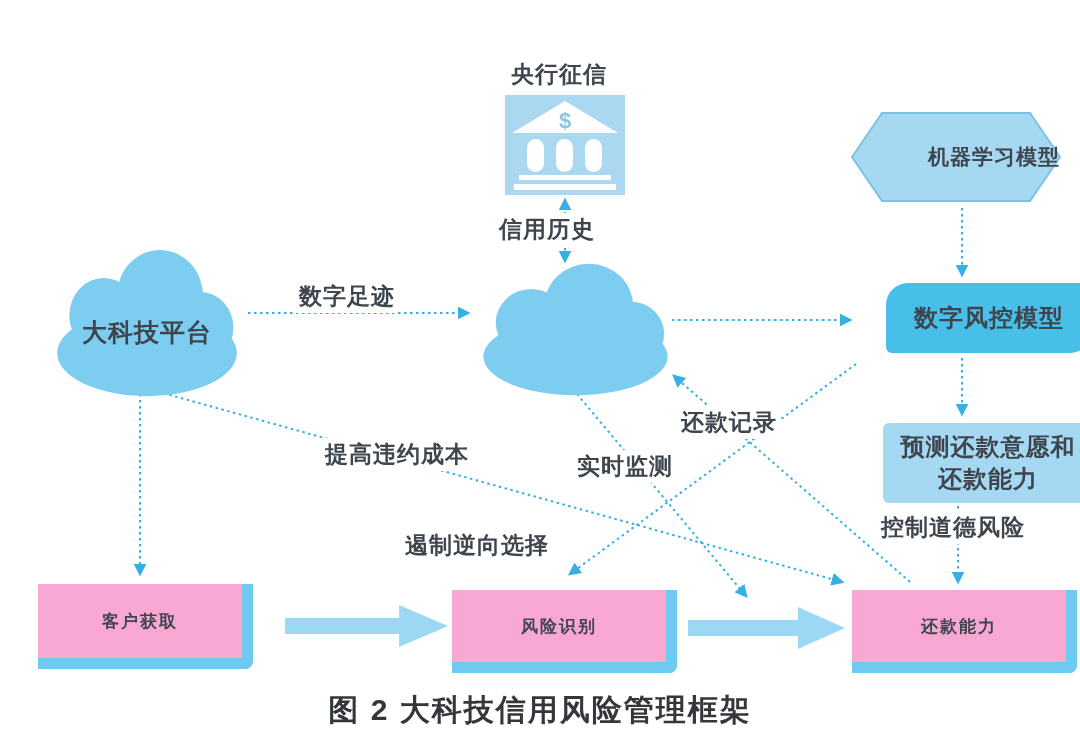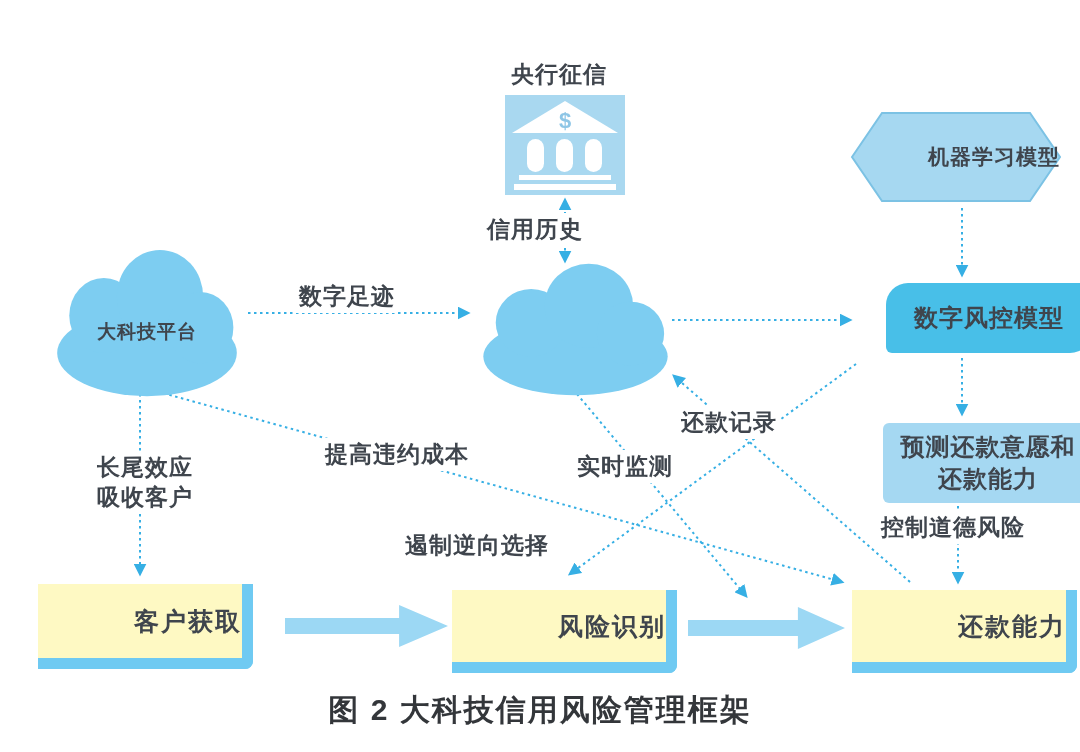--- a/index.html
+++ b/index.html
@@ -7,21 +7,21 @@
     position:relative;width:1080px;height:752px;background:#ffffff;
     font-family:"Liberation Sans", sans-serif;color:#3F454D;overflow:hidden;padding-left:47px;
   }
   .abs{position:absolute;}
   
   #connectors{position:absolute;left:0;top:0;width:1080px;height:752px;z-index:1;}
   
   .cloud-svg{position:absolute;z-index:2;}
   .cloud-label{
     position:absolute;z-index:3;display:flex;align-items:center;justify-content:center;
-    font-size:19px;font-weight:600;color:#3F454D;letter-spacing:1px;
+    font-size:25px;font-weight:600;color:#3F454D;letter-spacing:1px;
   }
   
   .bank{
     position:absolute;left:505px;top:95px;width:120px;height:100px;
     background:#A9D8F0;z-index:2;
   }
   
   .hex-wrap{position:absolute;left:850px;top:110px;width:212px;height:94px;z-index:2;}
   .hex-label{
     position:absolute;left:888px;top:110px;width:212px;height:94px;z-index:3;
@@ -31,25 +31,25 @@
   
   .round-box{
     position:absolute;z-index:2;display:flex;justify-content:center;
     flex-direction:column;font-size:24px;font-weight:600;letter-spacing:1px;
     border-radius:22px 6px 22px 6px;text-align:center;line-height:1.32;margin-left:28px;
   }
   .box-risk-model{left:858px;top:283px;width:206px;height:70px;background:#48BFE8;}
   .box-predict{left:855px;top:423px;width:210px;height:80px;background:#A5D8F2;border-radius:6px;}
   
   .lbox{
-    position:absolute;z-index:2;background:#fef9c3;
+    position:absolute;z-index:2;background:#f9a8d4;
     border-right:11px solid #6FCAF2;border-bottom:11px solid #6FCAF2;
     border-bottom-right-radius:8px;
-    display:flex;align-items:center;justify-content:flex-end;
-    font-size:25px;font-weight:600;letter-spacing:2px;
+    display:flex;align-items:center;justify-content:center;
+    font-size:17px;font-weight:600;letter-spacing:2px;
   }
   .lbox-g{left:38px;top:584px;width:204px;height:74px;}
   .lbox-h{left:452px;top:590px;width:214px;height:72px;}
   .lbox-i{left:852px;top:590px;width:214px;height:72px;}
   
   .block-arrow{
     position:absolute;z-index:2;background:#9CD8F4;
     clip-path:polygon(0 31%,70% 31%,70% 0,100% 50%,70% 100%,70% 69%,0 69%);
   }
   .arrow1{left:285px;top:605px;width:163px;height:42px;}
@@ -148,25 +148,21 @@
     <span>风险识别</span>
   </div>
   <div class="lbox lbox-i">
     <span>还款能力</span>
   </div>
 
   <div class="block-arrow arrow1"></div>
   <div class="block-arrow arrow2"></div>
 
   <div class="edge-label" style="left:296px;top:280px;">数字足迹</div>
-  <div class="edge-label" style="left:484px;top:213px;">信用历史</div>
-  <div class="edge-label two-line" style="left:86px;top:452px;width:112px;">
-    <span>长尾效应</span><br>
-    <span>吸收客户</span>
-  </div>
+  <div class="edge-label" style="left:496px;top:213px;">信用历史</div>
   <div class="edge-label" style="left:322px;top:438px;">提高违约成本</div>
   <div class="edge-label" style="left:402px;top:529px;">遏制逆向选择</div>
   <div class="edge-label" style="left:574px;top:450px;">实时监测</div>
   <div class="edge-label" style="left:678px;top:406px;text-align:center;">还款记录</div>
   <div class="edge-label" style="left:878px;top:511px;">控制道德风险</div>
 
   <div class="caption">图 2  大科技信用风险管理框架</div>
 
 </div>
 

